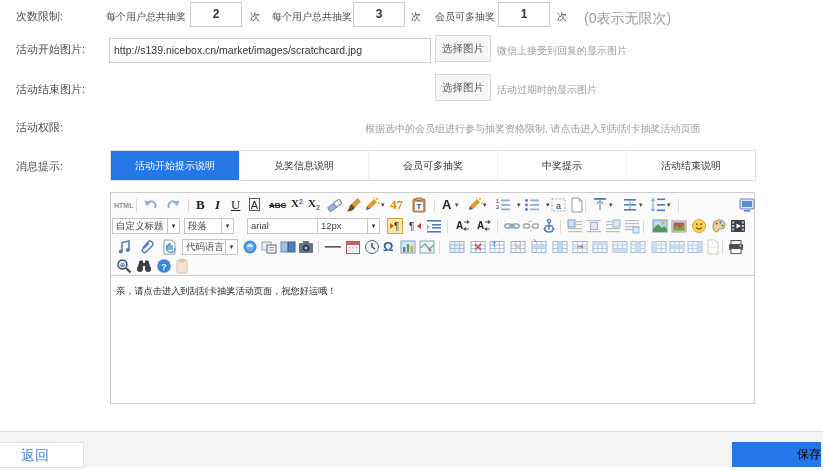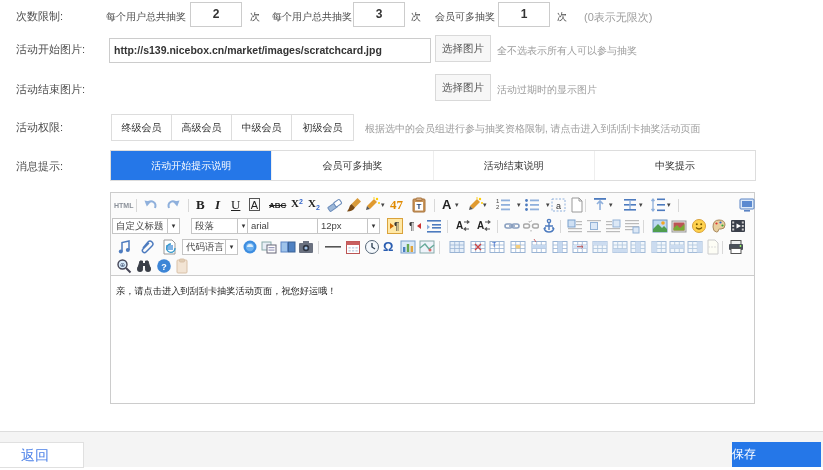--- a/index.html
+++ b/index.html
@@ -1,81 +1,76 @@
 <!DOCTYPE html>
 <html><head><meta charset="utf-8">
 <style>
 *{margin:0;padding:0;box-sizing:border-box}
 body{width:823px;height:470px;overflow:hidden;background:#fff;font-family:"Liberation Sans",sans-serif}
 #page{position:relative;width:823px;height:470px}
 .lbl{position:absolute;left:16px;font-size:11px;color:#4d4d4d}
 .t{position:absolute;font-size:10px;color:#4d4d4d}
 .gray{color:#9c9c9c}
 .numin{position:absolute;width:52px;height:25px;border:1px solid #ccc;text-align:center;font-size:12px;font-weight:bold;color:#333;line-height:23px;background:#fff}
-.txtin{position:absolute;left:109px;width:322px;height:25px;border:1px solid #ccc;font-size:10.5px;font-weight:bold;color:#333;line-height:23px;background:#fff;padding-left:4px;white-space:nowrap;overflow:hidden}
+.txtin{position:absolute;left:109px;width:322px;height:25px;border:1px solid #ccc;font-size:10.5px;font-weight:normal;color:#333;line-height:23px;background:#fff;padding-left:4px;white-space:nowrap;overflow:hidden}
 .selbtn{position:absolute;left:435px;width:56px;height:27px;border:1px solid #d9d9d9;background:#f7f7f7;font-size:10.5px;color:#555;text-align:center;line-height:25px}
 .grp{position:absolute;left:111px;top:114px;height:27px;display:flex;border:1px solid #ddd;background:#fff}
 .grp span{width:60px;border-right:1px solid #ddd;font-size:10px;color:#333;text-align:center;line-height:25px}
 .grp span:last-child{border-right:none;width:61px}
 .tabs{position:absolute;left:110px;top:150px;width:646px;height:31px;border:1px solid #ddd;display:flex;background:#fff}
 .tabs span{flex:1;font-size:10px;color:#333;text-align:center;line-height:29px;border-right:1px solid #eee}
 .tabs span:last-child{border-right:none}
 .tabs .on{background:#2577e8;color:#fff}
 #ed{position:absolute;left:110px;top:192px;width:645px;height:212px;border:1px solid #ccc;background:#fff}
 #tbar{position:absolute;left:0;top:0;width:643px;height:83px;background:#fbfbfb;border-bottom:1px solid #ccc}
 .r{position:absolute;left:0;width:643px;height:20px}
 .i{position:absolute;top:0;width:16px;height:16px;font-size:12px}
 .sep{position:absolute;top:2px;width:1px;height:13px;background:#d8d8d8}
 .dd{position:absolute;top:0;height:16px;border:1px solid #c5c5c5;background:#fff;font-size:9.5px;color:#444;line-height:14px;padding-left:3px;white-space:nowrap;overflow:hidden}
 .dd b{position:absolute;right:0;top:0;width:12px;height:14px;border-left:1px solid #c5c5c5;font-weight:normal;text-align:center;line-height:13px;font-size:7px;color:#333}
 .ddv{position:absolute;top:4px;font-size:7px;color:#444}
 #ced{position:absolute;left:0;top:84px;width:643px;height:126px;background:#fff;font-size:9.2px;color:#222;padding:8px 5px}
 #foot{position:absolute;left:0;top:431px;width:823px;height:36px;background:#f4f4f4;border-top:1px solid #ddd}
 #back{position:absolute;left:-14px;top:442px;width:98px;height:26px;background:#fff;border:1px solid #e0e0e0;font-size:14px;color:#4b80e8;text-align:center;line-height:24px}
-#save{position:absolute;left:732px;top:442px;width:89px;height:25px;background:#2577e8;font-size:12px;color:#ffffff;text-align:left;line-height:25px}
+#save{position:absolute;left:732px;top:442px;width:89px;height:25px;background:#2577e8;font-size:12px;color:#000000;text-align:right;line-height:25px}
 svg{position:absolute;top:0;left:0}
 </style></head><body>
 <div id="page">
 
 <div class="lbl" style="top:9px">次数限制:</div>
 <div class="t" style="left:106px;top:10px">每个用户总共抽奖</div>
 <div class="numin" style="left:190px;top:2px">2</div>
 <div class="t" style="left:250px;top:10px">次</div>
 <div class="t" style="left:272px;top:10px">每个用户总共抽奖</div>
 <div class="numin" style="left:353px;top:2px">3</div>
 <div class="t" style="left:411px;top:10px">次</div>
 <div class="t" style="left:435px;top:10px">会员可多抽奖</div>
 <div class="numin" style="left:498px;top:2px">1</div>
 <div class="t" style="left:557px;top:10px">次</div>
-<div class="t gray" style="left:584px;top:10px;font-size:11px">(0表示无限次)</div>
+<div class="t gray" style="left:584px;top:10px;font-size:14px">(0表示无限次)</div>
 
 <div class="lbl" style="top:42px">活动开始图片:</div>
 <div class="txtin" style="top:38px">http://s139.nicebox.cn/market/images/scratchcard.jpg</div>
 <div class="selbtn" style="top:35px">选择图片</div>
-<div class="t gray" style="left:497px;top:44px">全不选表示所有人可以参与抽奖</div>
+<div class="t gray" style="left:497px;top:44px">微信上接受到回复的显示图片</div>
 
 <div class="lbl" style="top:82px">活动结束图片:</div>
 <div class="selbtn" style="top:74px">选择图片</div>
 <div class="t gray" style="left:497px;top:83px">活动过期时的显示图片</div>
 
 <div class="lbl" style="top:120px">活动权限:</div>
-<div class="grp">
-      <span>终级会员</span>
-      <span>高级会员</span>
-      <span>中级会员</span>
-      <span>初级会员</span>
-    </div>
 <div class="t gray" style="left:365px;top:122px">根据选中的会员组进行参与抽奖资格限制, 请点击进入到刮刮卡抽奖活动页面</div>
 
 <div class="lbl" style="top:159px">消息提示:</div>
 <div class="tabs">
       <span class="on">活动开始提示说明</span>
+      <span>兑奖信息说明</span>
       <span>会员可多抽奖</span>
+      <span>中奖提示</span>
       <span>活动结束说明</span>
-      <span>中奖提示</span>
     </div>
 
 <div id="ed">
  <div id="tbar">
   <div class="r" style="top:4px">
           <span class="i" style="left:3px;top:5px;font-size:7px;color:#8a9099;font-weight:bold;font-style:normal;font-family:'Liberation Sans',sans-serif;letter-spacing:0">HTML</span>
           <span class="sep" style="left:25px"></span>
           <span class="i" style="left:32px;top:0px;width:16px;height:16px;">
             <svg width="16" height="16" viewBox="0 0 16 16">
               <path d="M4 6 Q7.5 3 10.5 5 Q13.5 7 12 11" fill="none" stroke="#8fb0dc" stroke-width="2.0"></path>
@@ -207,21 +202,21 @@
           <span class="i" style="left:628px;top:0px;width:16px;height:16px;">
             <svg width="16" height="16" viewBox="0 0 16 16">
               <rect x="1" y="2" width="14" height="10" rx="1" fill="#dce9f8" stroke="#5b84c4"></rect>
               <rect x="3" y="4" width="10" height="6" fill="#5b8ad0"></rect>
               <rect x="5" y="13" width="6" height="1.6" fill="#5b84c4"></rect>
             </svg>
           </span>
         </div>
   <div class="r" style="top:25px">
           <span class="dd" style="left:1px;width:68px">自定义标题<b>▾</b></span>
-          <span class="dd" style="left:80px;width:59px">段落<b>▾</b></span>
+          <span class="dd" style="left:73px;width:50px">段落<b>▾</b></span>
           <span class="dd" style="left:136px;width:84px">arial<b>▾</b></span>
           <span class="dd" style="left:206px;width:63px">12px<b>▾</b></span>
           <span class="i" style="left:276px;top:0px;width:16px;height:16px;">
             <svg width="16" height="16" viewBox="0 0 16 16">
               <rect x="0.5" y="0.5" width="15" height="15" fill="#ffe8a6" stroke="#d9a23b"></rect>
               <path d="M3 5 L7 8 L3 11 Z" fill="#c60"></path>
               <text x="7" y="12" font-size="10" fill="#333">¶</text>
             </svg>
           </span>
           <span class="i" style="left:297px;top:0px;width:16px;height:16px;">

